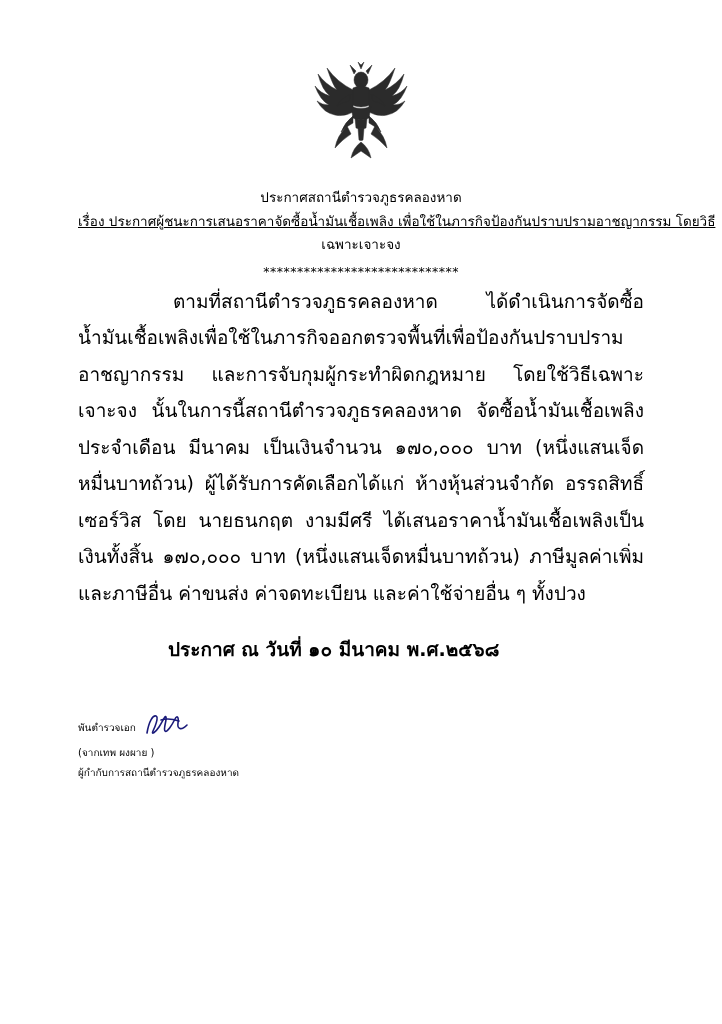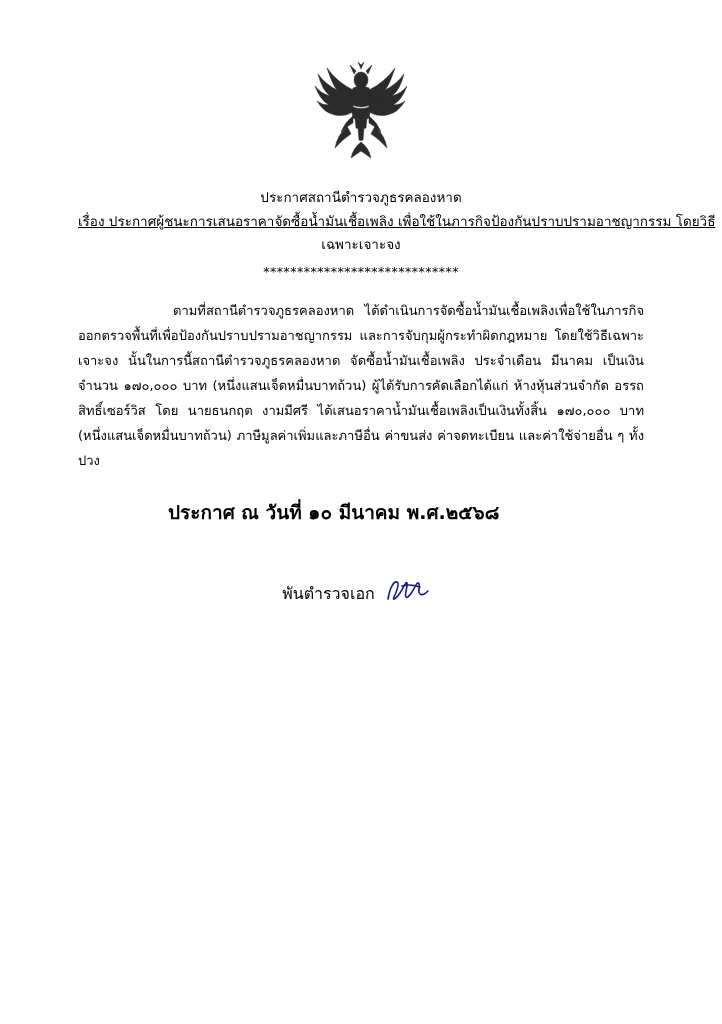--- a/index.html
+++ b/index.html
@@ -48,44 +48,43 @@
     text-decoration: underline;
   }
   .stars {
     display: block;
     text-align: center;
     margin-top: 7px;
     font-size: 12.5px;
     letter-spacing: 0.5px;
   }
   .body-text {
-    margin-top: 20px;
-    font-size: 13px;
+    margin-top: 4px;
+    font-size: 19px;
     line-height: 1.92;
     text-align: justify;
     text-justify: inter-word;
   }
   .body-text p {
     margin: 0;
   }
   .indent {
     display: inline-block;
     width: 95px;
   }
   .announce-date {
     margin-top: 20px;
     font-size: 19px;
     line-height: 1.9;
     padding-left: 90px;
     font-weight: bold;
   }
   .sign-block {
     margin-top: 48px;
-    text-align: center;
-    font-size: 16px;
+    font-size: 10px;
     line-height: 1.95;
     position: relative;
   }
   .sign-rank-row {
     position: relative;
     display: inline-block;
   }
   .sign-rank {
     display: inline-block;
   }
@@ -163,15 +162,17 @@
       <span class="sign-rank">พันตำรวจเอก</span>
       <span class="signature-mark">
         <svg viewBox="0 0 60 26" width="60" height="26">
           <g fill="none" stroke="#1a1a7a" stroke-width="1.6" stroke-linecap="round">
             <path d="M8 22 C10 10, 14 4, 17 5 C20 6, 16 16, 14 20 C12 24, 16 22, 20 16 C24 10, 26 4, 27 6 C28 9, 24 18, 26 20 C28 22, 33 14, 36 8 C38 4, 40 6, 39 12 C38 18, 42 20, 48 14"></path>
             <path d="M22 9 C28 7, 34 8, 40 10"></path>
           </g>
         </svg>
       </span>
     </div>
+    <span class="sign-name">(จากเทพ ผงผาย )</span>
+    <span class="sign-position">ผู้กำกับการสถานีตำรวจภูธรคลองหาด</span>
   </div>
 
 </div>
 
 </body></html>

